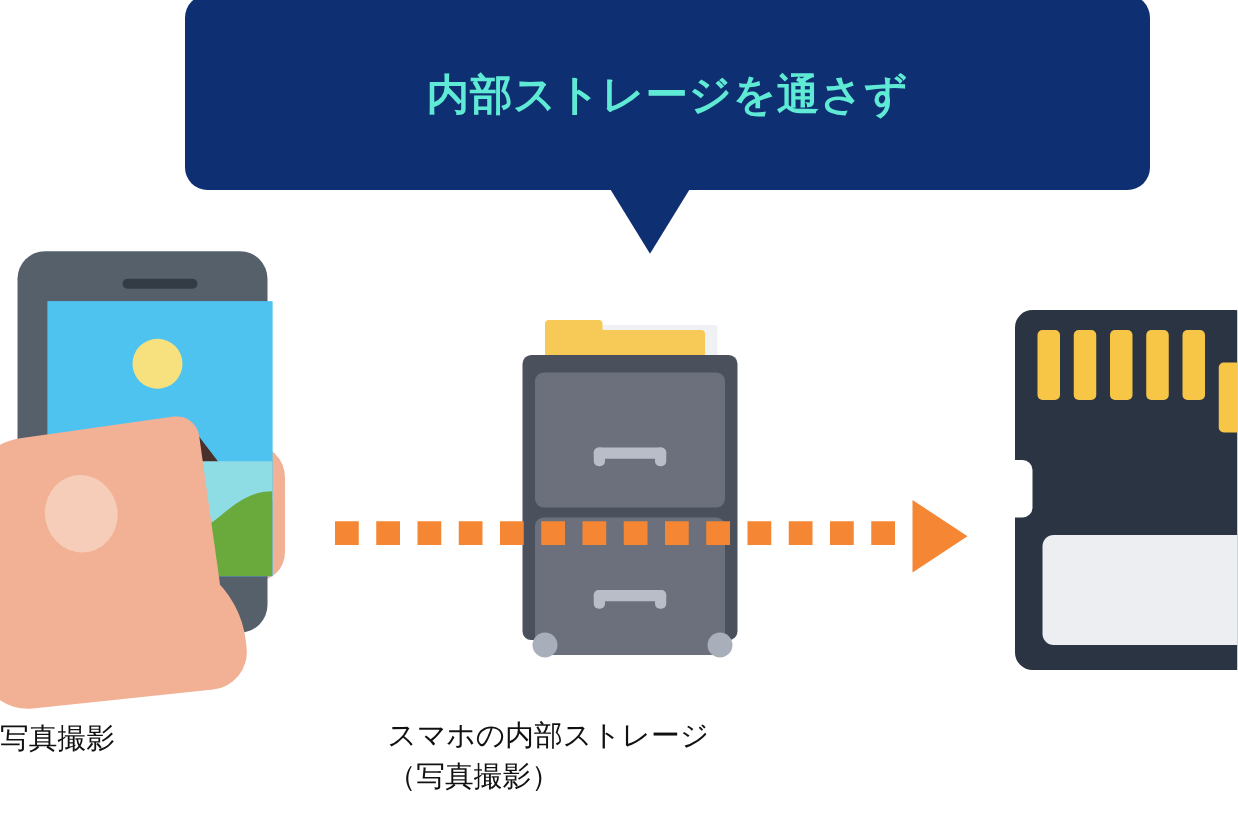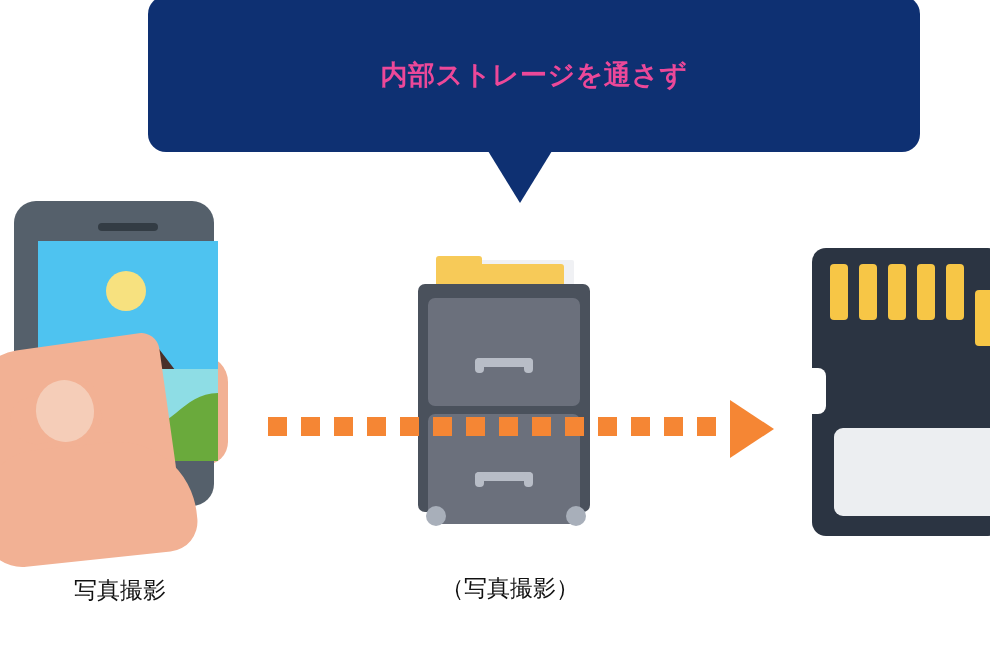--- a/index.html
+++ b/index.html
@@ -29,23 +29,23 @@
     background: #0e3072;
     border-radius: 18px;
     box-sizing: border-box;
     display: flex;
     flex-direction: column;
     align-items: center;
     justify-content: center;
     padding-top: 4px;
   }
   .bubble-line {
-    color: #ec4899;
+    color: #5eead4;
     font-weight: bold;
-    font-size: 27px;
+    font-size: 34px;
     line-height: 1.32;
     letter-spacing: 0.5px;
     white-space: nowrap;
     text-align: center;
   }
   .bubble-tail {
     position: absolute;
     left: 488px;
     top: 151px;
     width: 0;
@@ -270,21 +270,20 @@
     position: absolute;
     left: 22px; top: 180px;
     width: 175px; height: 88px;
     background: #eceef1;
     border-radius: 9px;
   }
 
   
   .caption {
     position: absolute;
-    text-align: center;
     color: #111111;
     font-size: 23px;
     line-height: 1.45;
     white-space: nowrap;
   }
   #caption-photo   { left: 0px;   top: 574px; width: 240px; }
   #caption-storage { left: 310px; top: 572px; width: 400px; }
   #caption-sd      { left: 790px; top: 574px; width: 200px; }
 </style>
 </head>
@@ -371,17 +370,18 @@
       <div class="sd-label"></div>
     </div>
     <div class="sd-notch"></div>
   </div>
 
   <div class="caption" id="caption-photo">
     <div>写真撮影</div>
   </div>
 
   <div class="caption" id="caption-storage">
+    <div>スマホの内部ストレージ</div>
     <div>（写真撮影）</div>
   </div>
 
 
 </div>
 
 </body></html>

